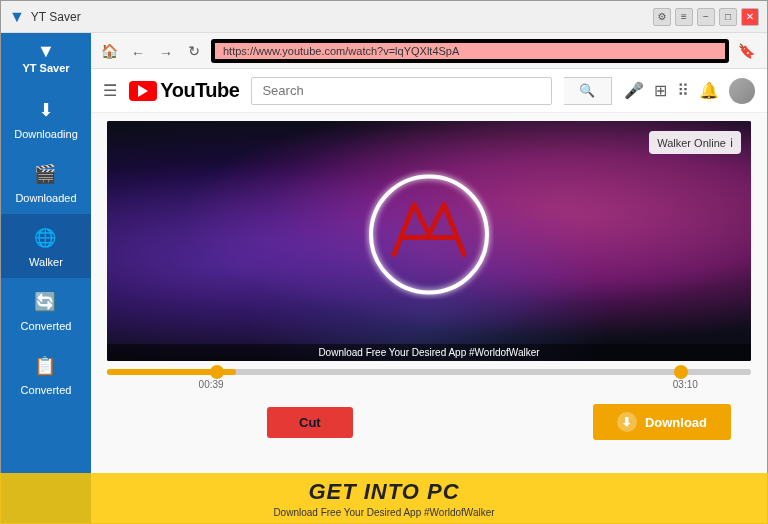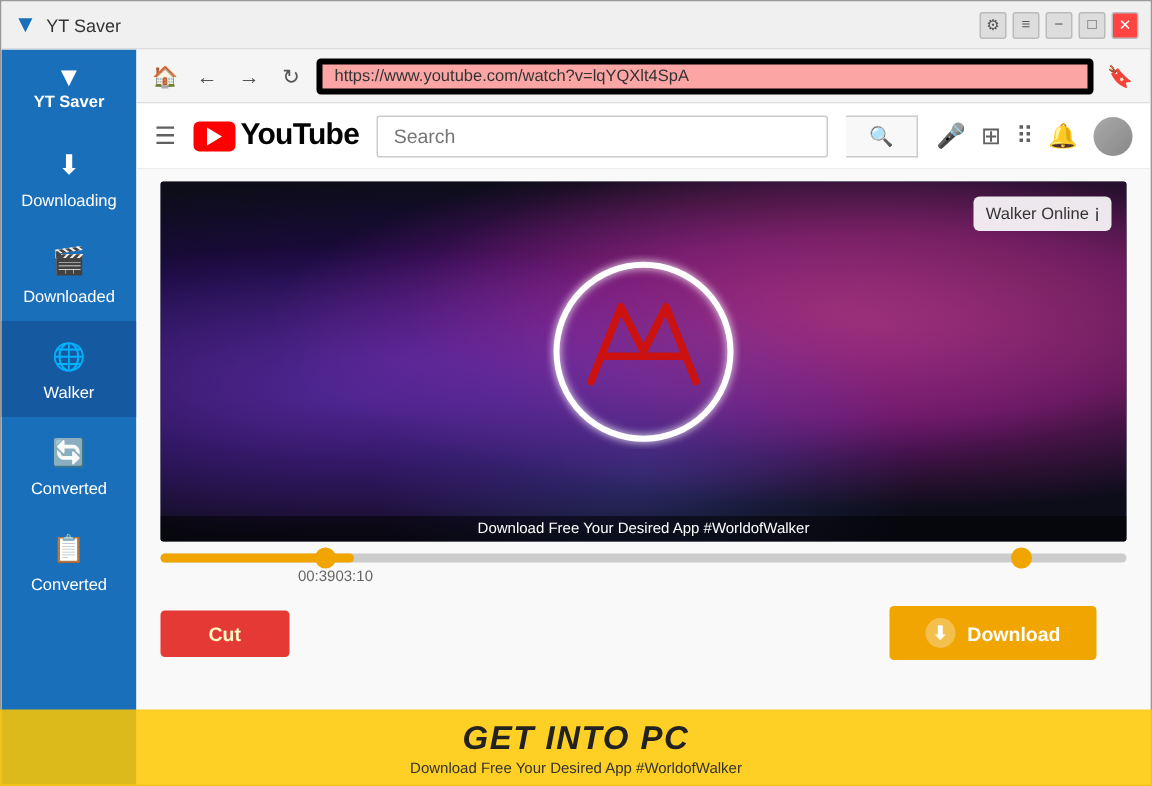--- a/index.html
+++ b/index.html
@@ -320,20 +320,21 @@
       position: absolute;
       left: 88%;
       top: -4px;
       width: 14px; height: 14px;
       background: #f0a500;
       border-radius: 50%;
       cursor: pointer;
     }
     .timeline-labels {
       display: flex;
+      justify-content: space-between;
       font-size: 10px;
       color: #666;
       padding: 0 2px;
     }
     .time-label-left {
       margin-left: 14%;
     }
     .time-label-right {
       margin-right: 8%;
     }
@@ -343,27 +344,28 @@
       display: flex;
       justify-content: center;
       gap: 0;
       padding: 8px 0 10px;
       flex-shrink: 0;
       align-items: center;
       justify-content: space-between;
     }
     .btn-cut {
       background: #e53935;
-      color: #fef9c3;
+      color: #0f172a;
       border: none;
       padding: 8px 32px;
       font-size: 13px;
       font-weight: bold;
       cursor: pointer;
       border-radius: 3px;
+      margin-left: 160px;
     }
     .btn-download {
       background: #f0a500;
       color: white;
       border: none;
       padding: 8px 24px;
       font-size: 13px;
       font-weight: bold;
       cursor: pointer;
       border-radius: 3px;

